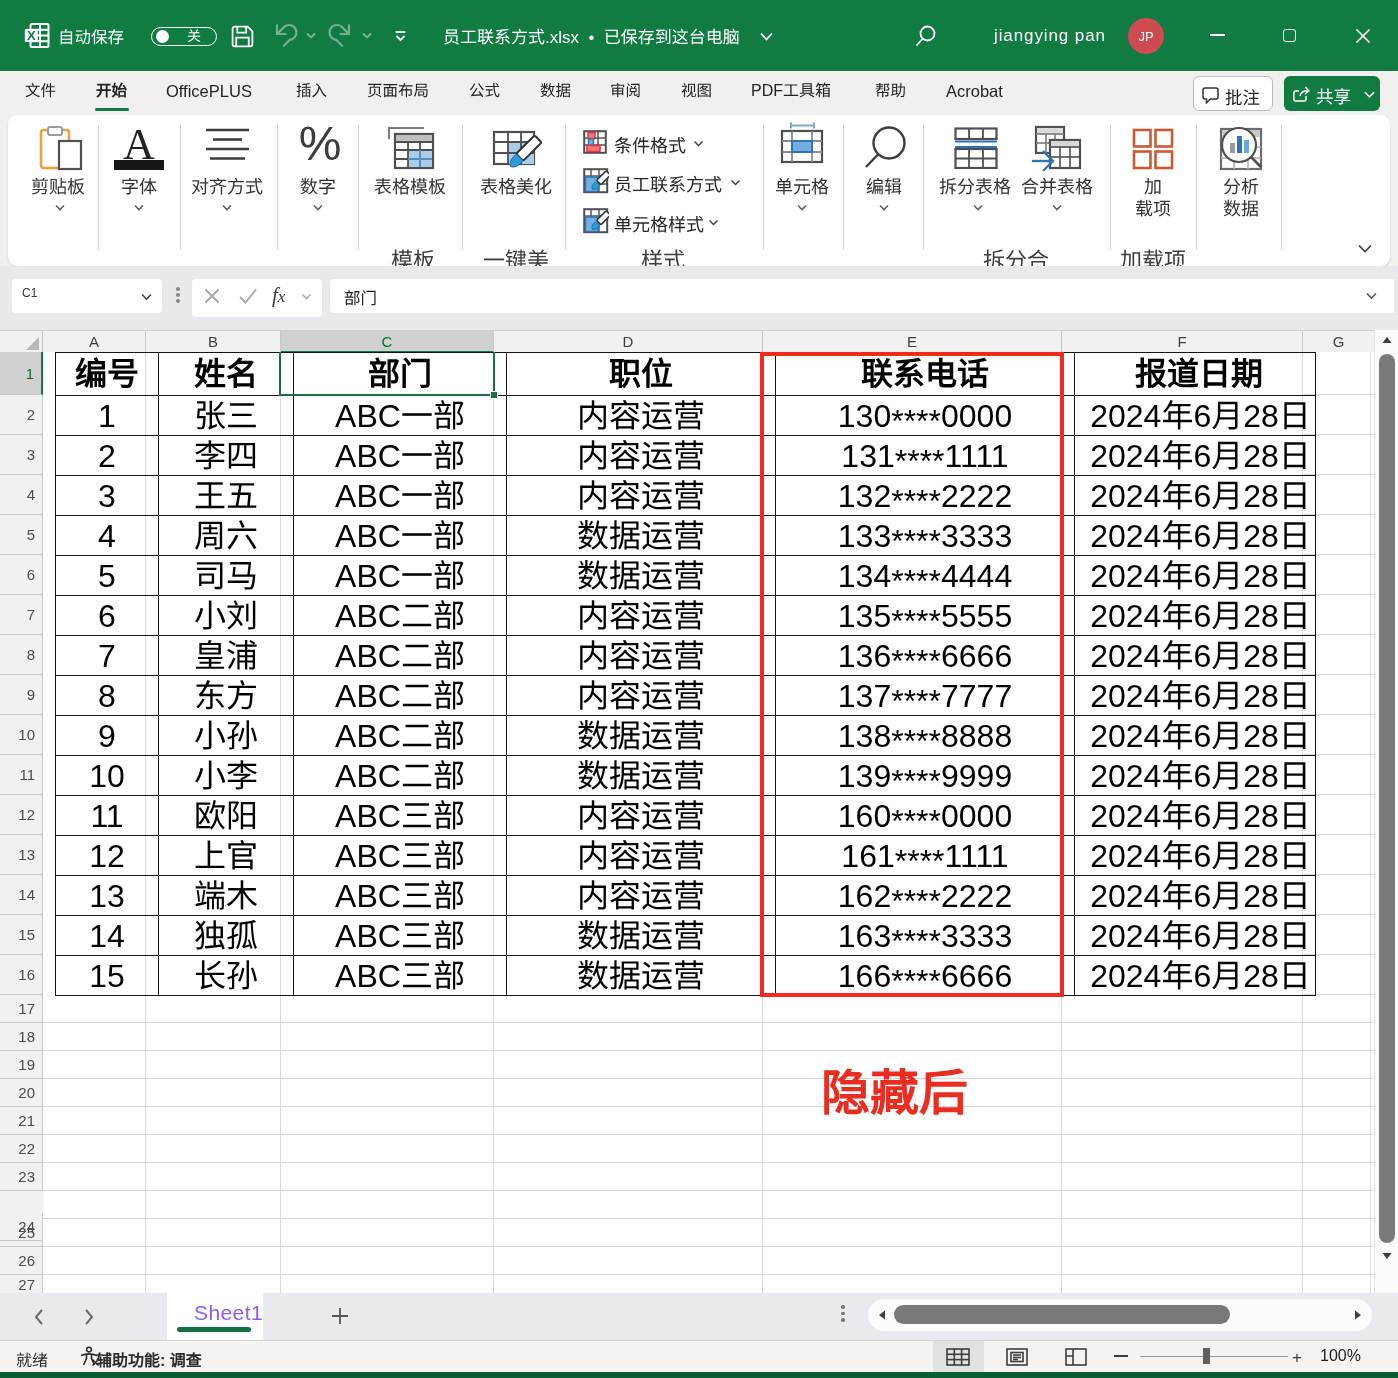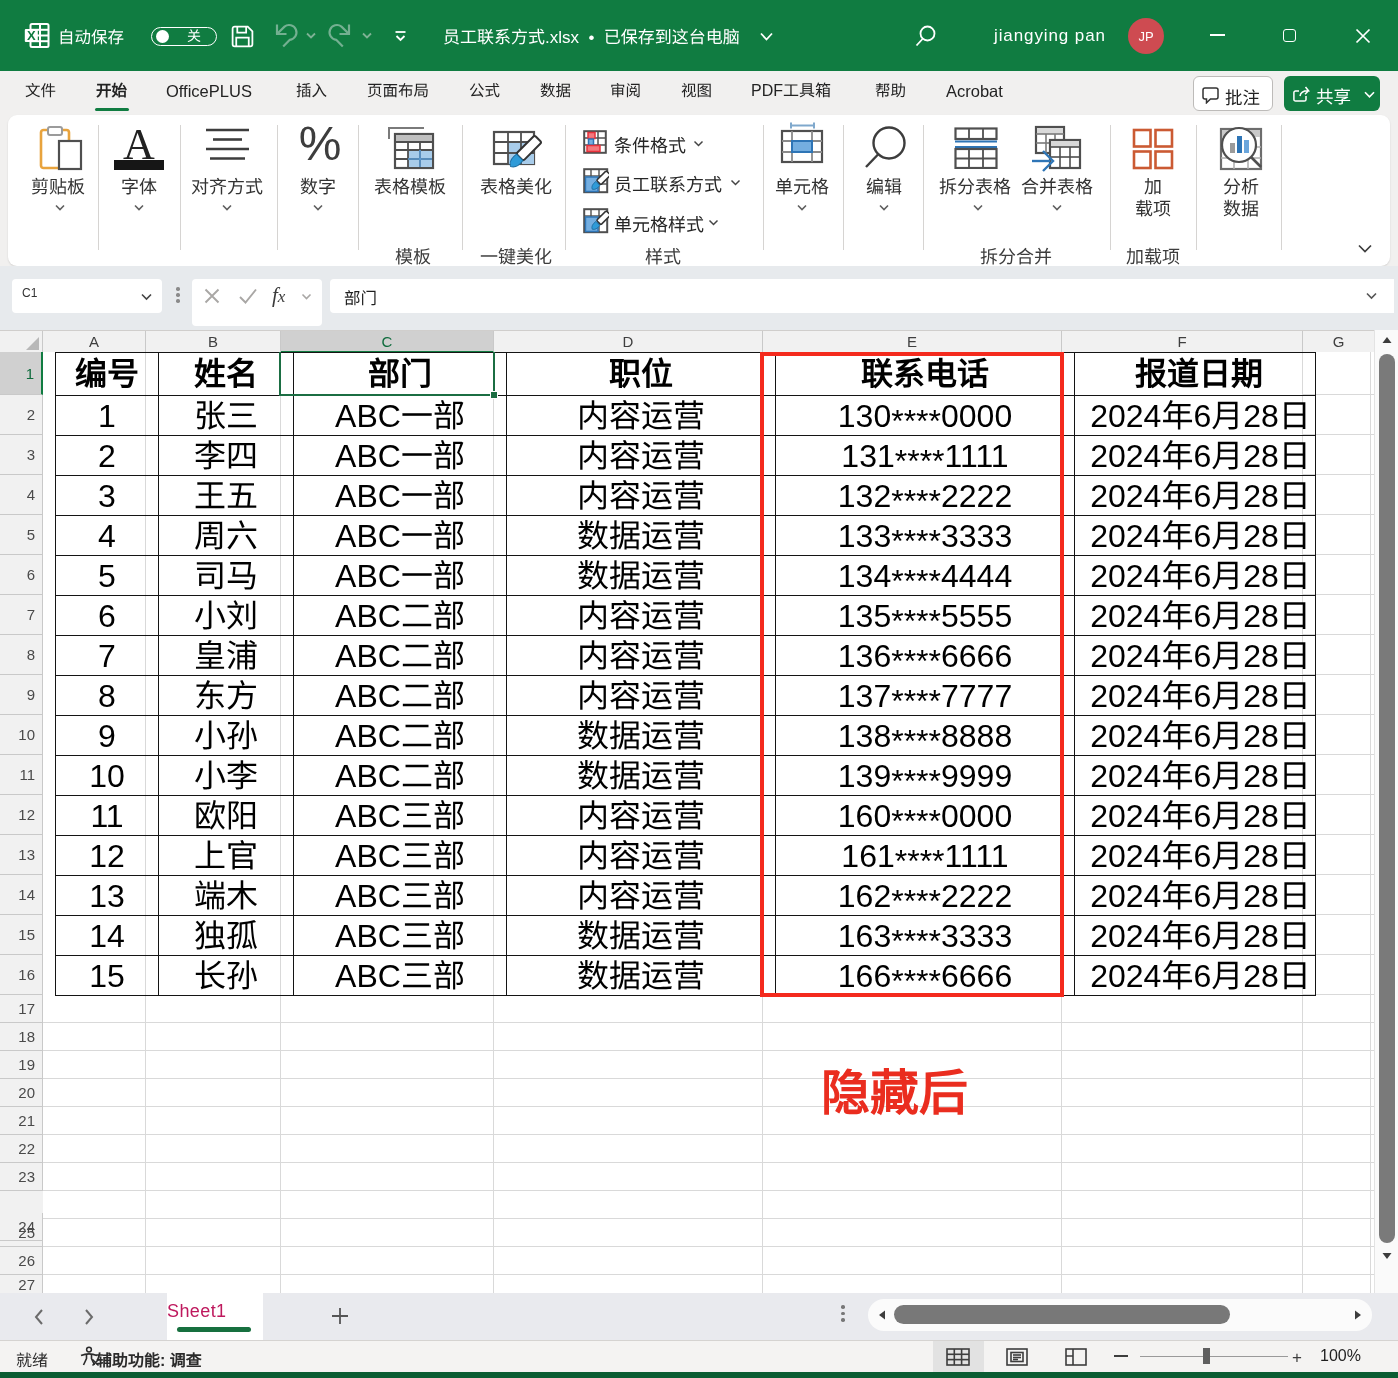--- a/index.html
+++ b/index.html
@@ -12,21 +12,21 @@
   .tb-item { position:absolute; top:0; height:71px; display:flex; align-items:center; color:#fff; }
 
   
   #menubar { left:0; top:71px; width:1398px; height:44px; background:#F1F0EF; }
   .menu-item { position:absolute; top:5px; height:30px; line-height:30px; font-size:15.5px; color:#232323; }
 
   
   #ribbonbg { left:0; top:115px; width:1398px; height:151px; background:#F1F0EF; }
   #ribbon { left:8px; top:115px; width:1382px; height:151px; background:#fff; border-radius:9px; box-shadow:0 1px 2px rgba(0,0,0,.12); }
   .rsep { position:absolute; top:10px; width:1px; height:125px; background:#D6D4D2; }
-  .rgroup-label { position:absolute; top:127px; font-size:18px; color:#3d3d3d; text-align:center; }
+  .rgroup-label { position:absolute; top:127px; font-size:22px; color:#3d3d3d; text-align:center; }
   .rlabel { position:absolute; font-size:18px; line-height:22px; color:#333; text-align:center; }
   .rchev { position:absolute; color:#5f5f5f; }
 
   
   #fbar { left:0; top:266px; width:1398px; height:64px; background:#E7EAED; }
   .whitebox { position:absolute; background:#fff; border-radius:4px; }
 
   
   #colheads { left:0; top:330px; width:1374px; height:22px; background:#F1F1F1; border-top:1px solid #D0CECC; }
   .colhead { position:absolute; top:0; height:22px; font-size:15px; color:#3f3f3f; text-align:center; line-height:21px; border-right:1px solid #C9C9C9; border-bottom:1px solid #C9C9C9; }
@@ -414,21 +414,21 @@
     <div class="abs" style="left:10px; top:7px; font-size:12px; color:#333;">C1</div>
     <svg class="abs" style="left:127px; top:13px;" width="15" height="11" viewBox="0 0 15 11">
         <path d="M3 2.5 L7.5 7 L12 2.5" fill="none" stroke="#444" stroke-width="1.6"></path>
       </svg>
   </div>
   <div class="abs" style="left:176px; top:21px; width:4px; height:19px; color:#8a8a8a; font-size:15px; line-height:6px; letter-spacing:0;">
     <div style="width:3.5px;height:3.5px;border-radius:50%;background:#8a8a8a;margin-bottom:2.6px;"></div>
     <div style="width:3.5px;height:3.5px;border-radius:50%;background:#8a8a8a;margin-bottom:2.6px;"></div>
     <div style="width:3.5px;height:3.5px;border-radius:50%;background:#8a8a8a;"></div>
   </div>
-  <div class="whitebox" style="left:192px; top:13px; width:130px; height:47px;">
+  <div class="whitebox" style="left:192px; top:13px; width:130px; height:38px;">
     <svg class="abs" style="left:11px; top:8px;" width="18" height="18" viewBox="0 0 18 18">
         <path d="M2.5 2.5 L15.5 15.5 M15.5 2.5 L2.5 15.5" stroke="#A9A7A5" stroke-width="1.9" fill="none"></path>
       </svg>
     <svg class="abs" style="left:46px; top:8px;" width="20" height="18" viewBox="0 0 20 18">
         <path d="M2 10 L7.5 15.5 L18 2.5" stroke="#A9A7A5" stroke-width="1.9" fill="none"></path>
       </svg>
     <div class="abs" style="left:80px; top:4px; font-family:'Liberation Serif',serif; font-style:italic; font-size:21px; color:#3b3b3b;">f<span style="font-size:17px;">x</span></div>
     <svg class="abs" style="left:108px; top:13px;" width="13" height="10" viewBox="0 0 13 10">
         <path d="M2.5 2.5 L6.5 6.5 L10.5 2.5" fill="none" stroke="#A9A7A5" stroke-width="1.6"></path>
       </svg>
@@ -677,21 +677,21 @@
 </div>
 
 <div class="abs" id="tabbar">
   <svg class="abs" style="left:31px; top:14px;" width="16" height="20" viewBox="0 0 16 20">
       <path d="M11 3 L5 10 L11 17" fill="none" stroke="#6b6b6b" stroke-width="2"></path>
     </svg>
   <svg class="abs" style="left:81px; top:14px;" width="16" height="20" viewBox="0 0 16 20">
       <path d="M5 3 L11 10 L5 17" fill="none" stroke="#6b6b6b" stroke-width="2"></path>
     </svg>
   <div class="abs" style="left:167px; top:0; width:96px; height:47px; background:#fff;">
-    <div class="abs" style="left:0; top:8px; width:96px; text-align:left; font-size:18px; letter-spacing:0.4px; color:#be185d;">Sheet1</div>
+    <div class="abs" style="left:0; top:8px; width:96px; text-align:right; font-size:21px; letter-spacing:0.4px; color:#8b5cf6;">Sheet1</div>
     <div class="abs" style="left:10px; top:34px; width:74px; height:5px; background:#17703F; border-radius:2.5px;"></div>
   </div>
   <svg class="abs" style="left:330px; top:13px;" width="20" height="20" viewBox="0 0 20 20">
       <path d="M10 2 V18 M2 10 H18" stroke="#555" stroke-width="1.8" fill="none"></path>
     </svg>
 
   <div class="abs" style="left:841px; top:12px; width:4px; height:22px;">
     <div style="width:3.5px;height:3.5px;border-radius:50%;background:#777;margin-bottom:3px;"></div>
     <div style="width:3.5px;height:3.5px;border-radius:50%;background:#777;margin-bottom:3px;"></div>
     <div style="width:3.5px;height:3.5px;border-radius:50%;background:#777;"></div>

